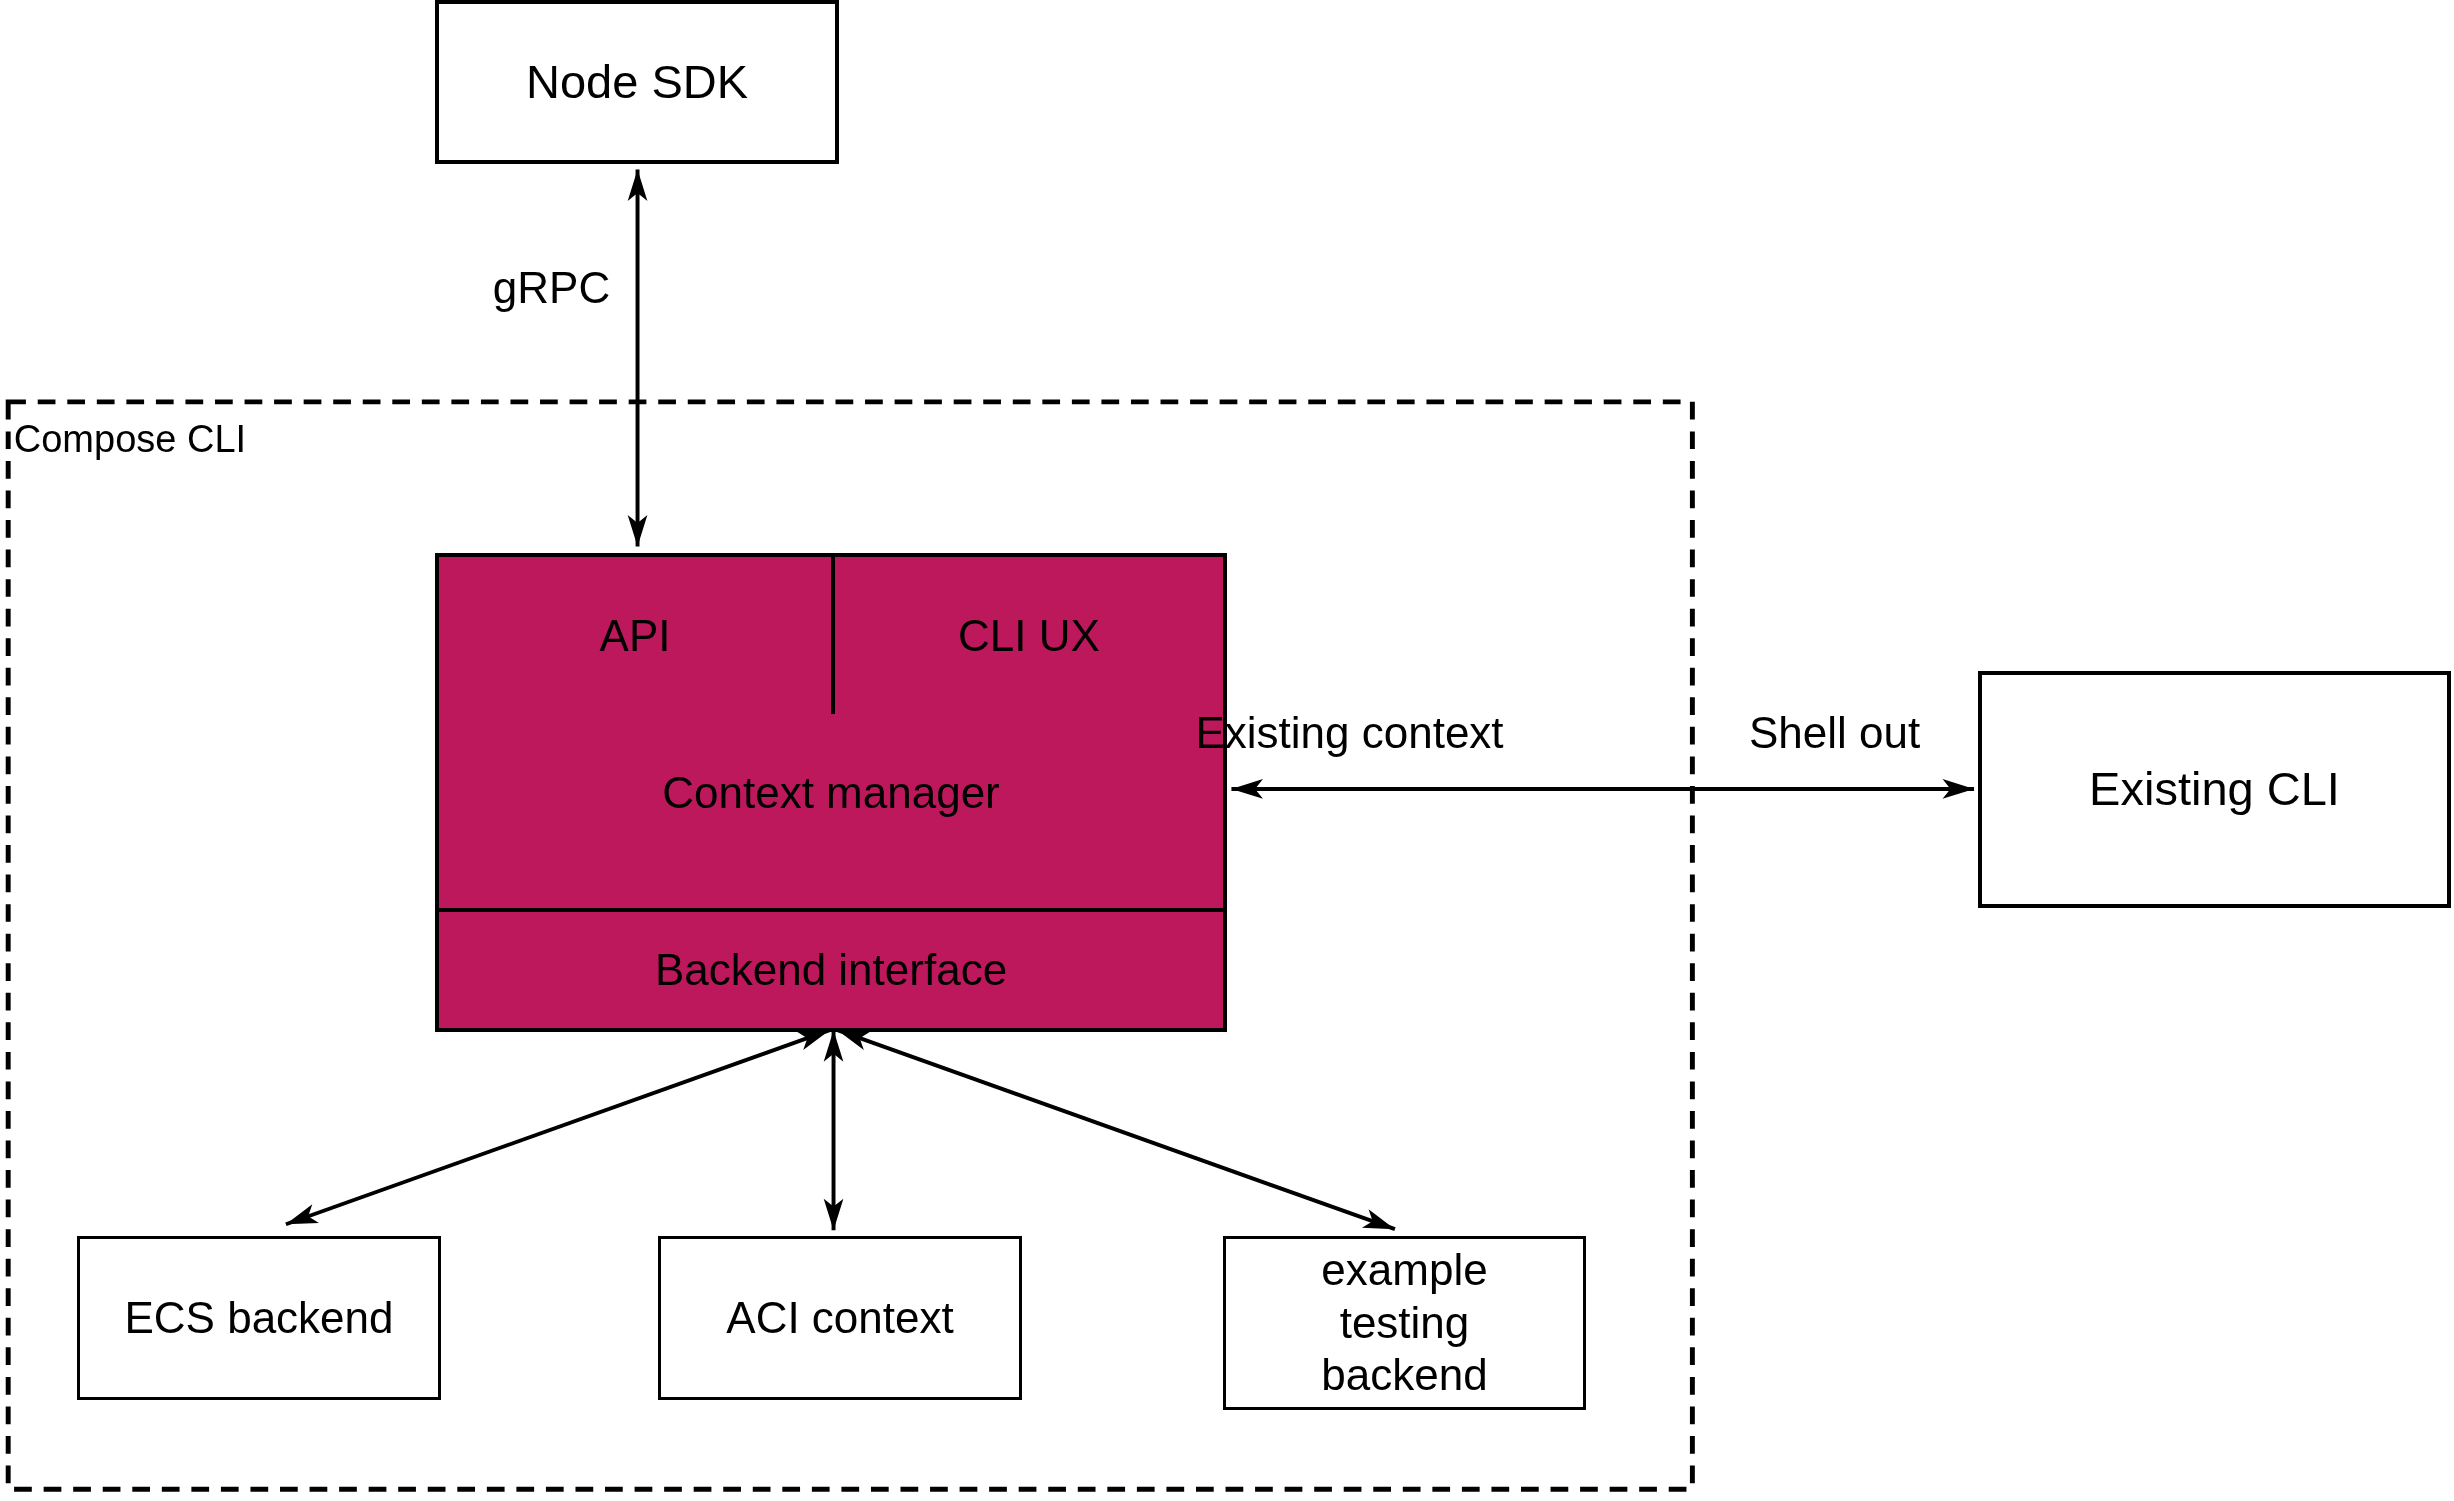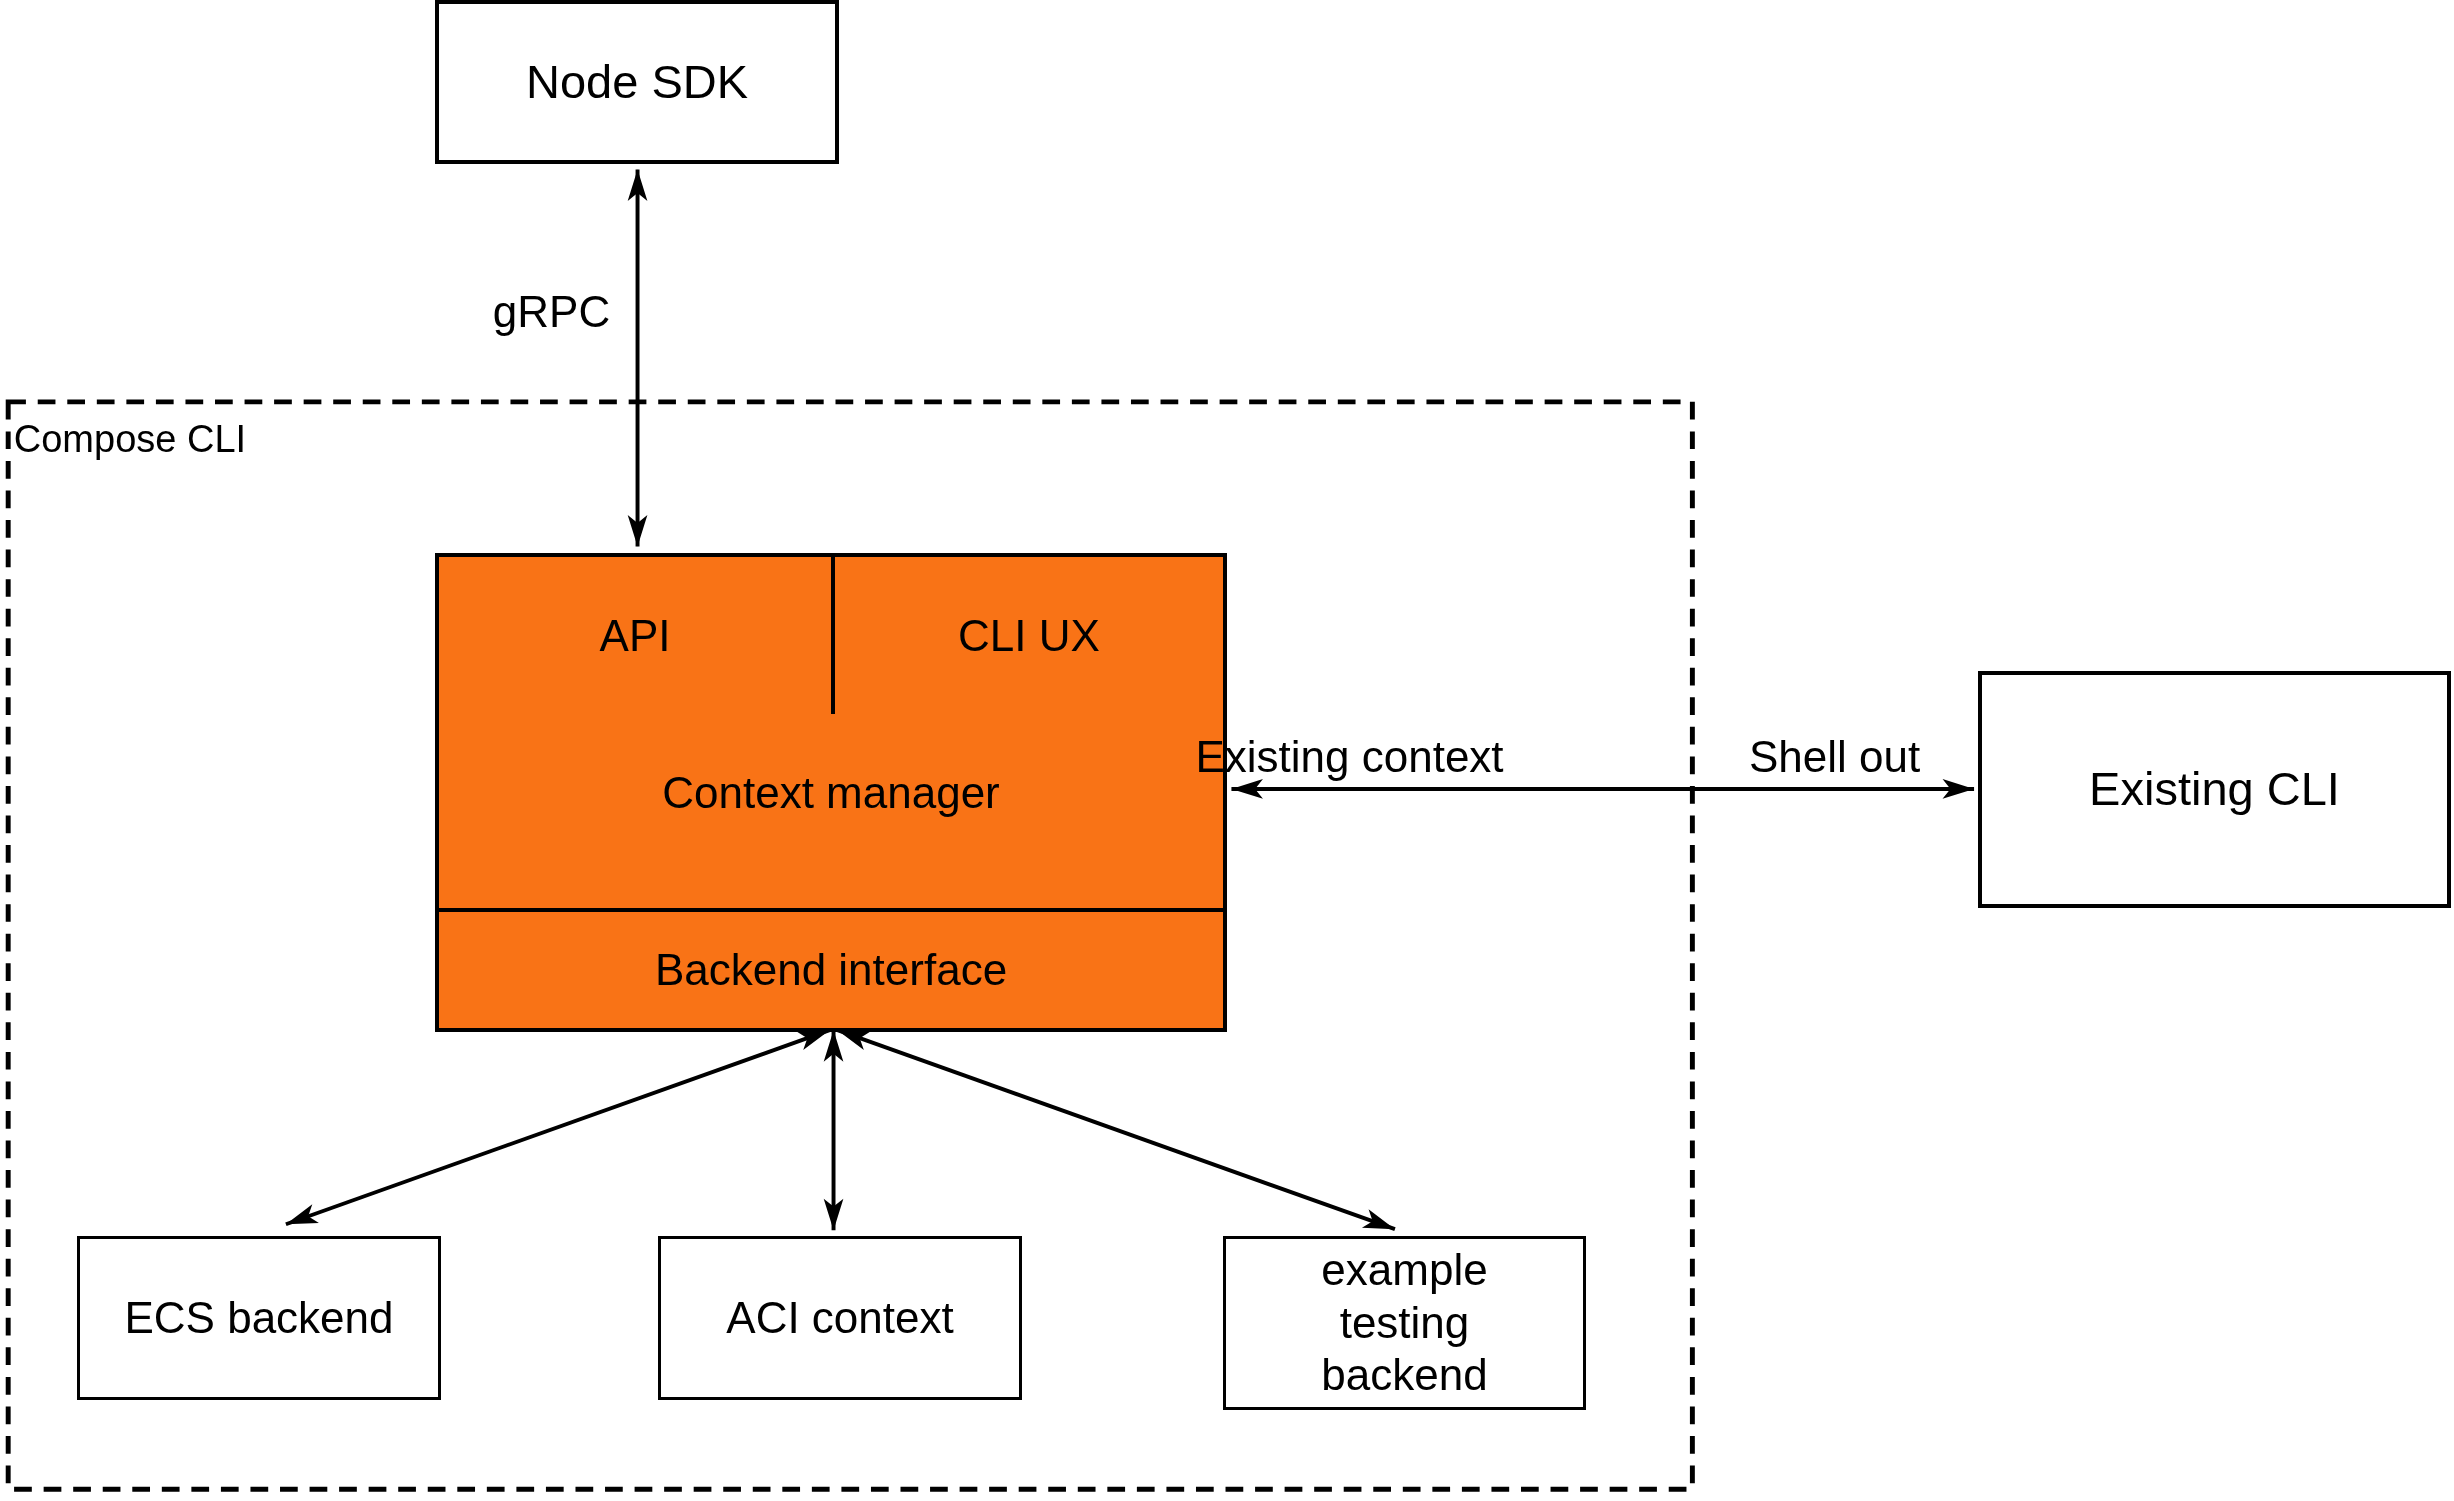--- a/index.html
+++ b/index.html
@@ -31,21 +31,21 @@
   .box.bold { font-weight: normal; font-size: 47px; }
 
   
   .node-sdk { left: 435px; top: 0px; width: 404px; height: 164px; }
 
   
   .core {
     position: absolute;
     left: 435px; top: 553px; width: 792px; height: 479px;
     box-sizing: border-box;
-    background: #f97316;
+    background: #be185d;
     border: 4.9px solid #000000;
     display: grid;
     grid-template-rows: 1fr 1fr 1fr;
   }
   .core-row {
     display: flex;
     align-items: center;
     justify-content: center;
     font-size: 44px;
     box-sizing: border-box;
@@ -73,21 +73,20 @@
   .aci-backend { left: 658px; top: 1236px; width: 364px; height: 164px; border-width: 3.9px; }
   .example-backend { left: 1223px; top: 1236px; width: 363px; height: 174px; border-width: 3.9px; padding: 0 28px; }
 
   
   .float-label {
     position: absolute;
     font-size: 44px;
     line-height: 53px;
     text-align: center;
     white-space: nowrap;
-    margin-top: 24px;
   }
   .compose-cli-label {
     position: absolute;
     left: 13.8px; top: 412px;
     font-size: 38px;
     font-weight: normal;
     line-height: 54px;
     white-space: nowrap;
   }
   .grpc-label        { left: 453px;  top: 261px; width: 197px; }

